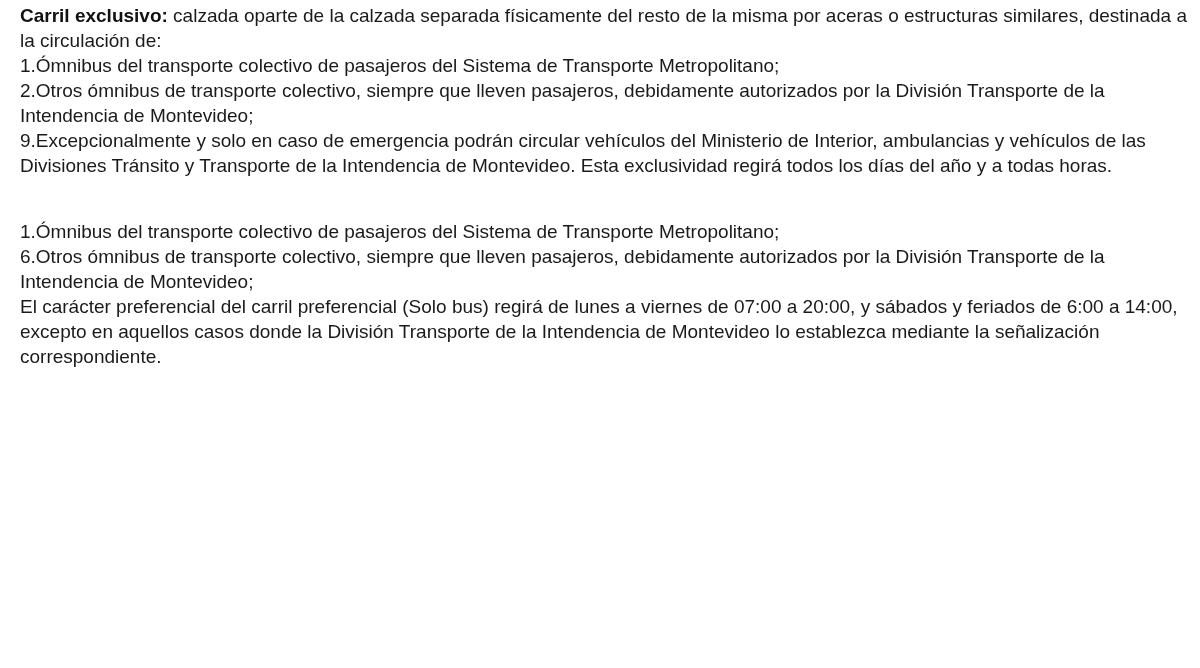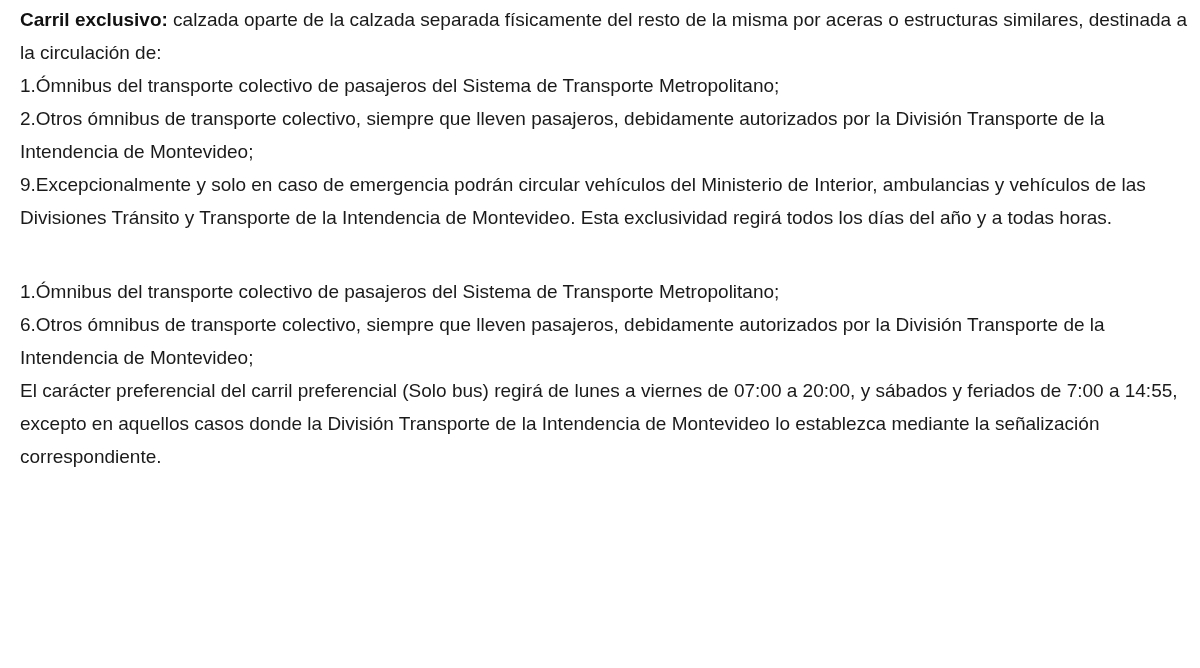--- a/index.html
+++ b/index.html
@@ -15,21 +15,21 @@
       font-size: 19px;
       color: #1a1a1a;
     }
     .doc {
       position: relative;
       padding: 3px 20px 0 20px;
       width: 1170px;
     }
     .para {
       margin: 0;
-      line-height: 33px;
+      line-height: 25px;
     }
     .para b {
       font-weight: bold;
       color: #111;
     }
     .gap1 { height: 21px; }
     .gap2 { height: 20px; }
   </style>
 </head>
 <body>
@@ -42,16 +42,16 @@
     <p class="para">2.Otros ómnibus de transporte colectivo, siempre que lleven pasajeros, debidamente autorizados por la División Transporte de la Intendencia de Montevideo;</p>
     <p class="para">9.Excepcionalmente y solo en caso de emergencia podrán circular vehículos del Ministerio de Interior, ambulancias y vehículos de las Divisiones Tránsito y Transporte de la Intendencia de Montevideo. Esta exclusividad regirá todos los días del año y a todas horas.</p>
   </div>
 
   <div class="gap1"></div>
 
   <div>
     <div class="gap2"></div>
     <p class="para">1.Ómnibus del transporte colectivo de pasajeros del Sistema de Transporte Metropolitano;</p>
     <p class="para">6.Otros ómnibus de transporte colectivo, siempre que lleven pasajeros, debidamente autorizados por la División Transporte de la Intendencia de Montevideo;</p>
-    <p class="para">El carácter preferencial del carril preferencial (Solo bus) regirá de lunes a viernes de 07:00 a 20:00, y sábados y feriados de 7:00 a 14:55, excepto en aquellos casos donde la División Transporte de la Intendencia de Montevideo lo establezca mediante la señalización correspondiente.</p>
+    <p class="para">El carácter preferencial del carril preferencial (Solo bus) regirá de lunes a viernes de 07:00 a 20:00, y sábados y feriados de 6:00 a 14:00, excepto en aquellos casos donde la División Transporte de la Intendencia de Montevideo lo establezca mediante la señalización correspondiente.</p>
   </div>
 
 </div>
 
 </body></html>

